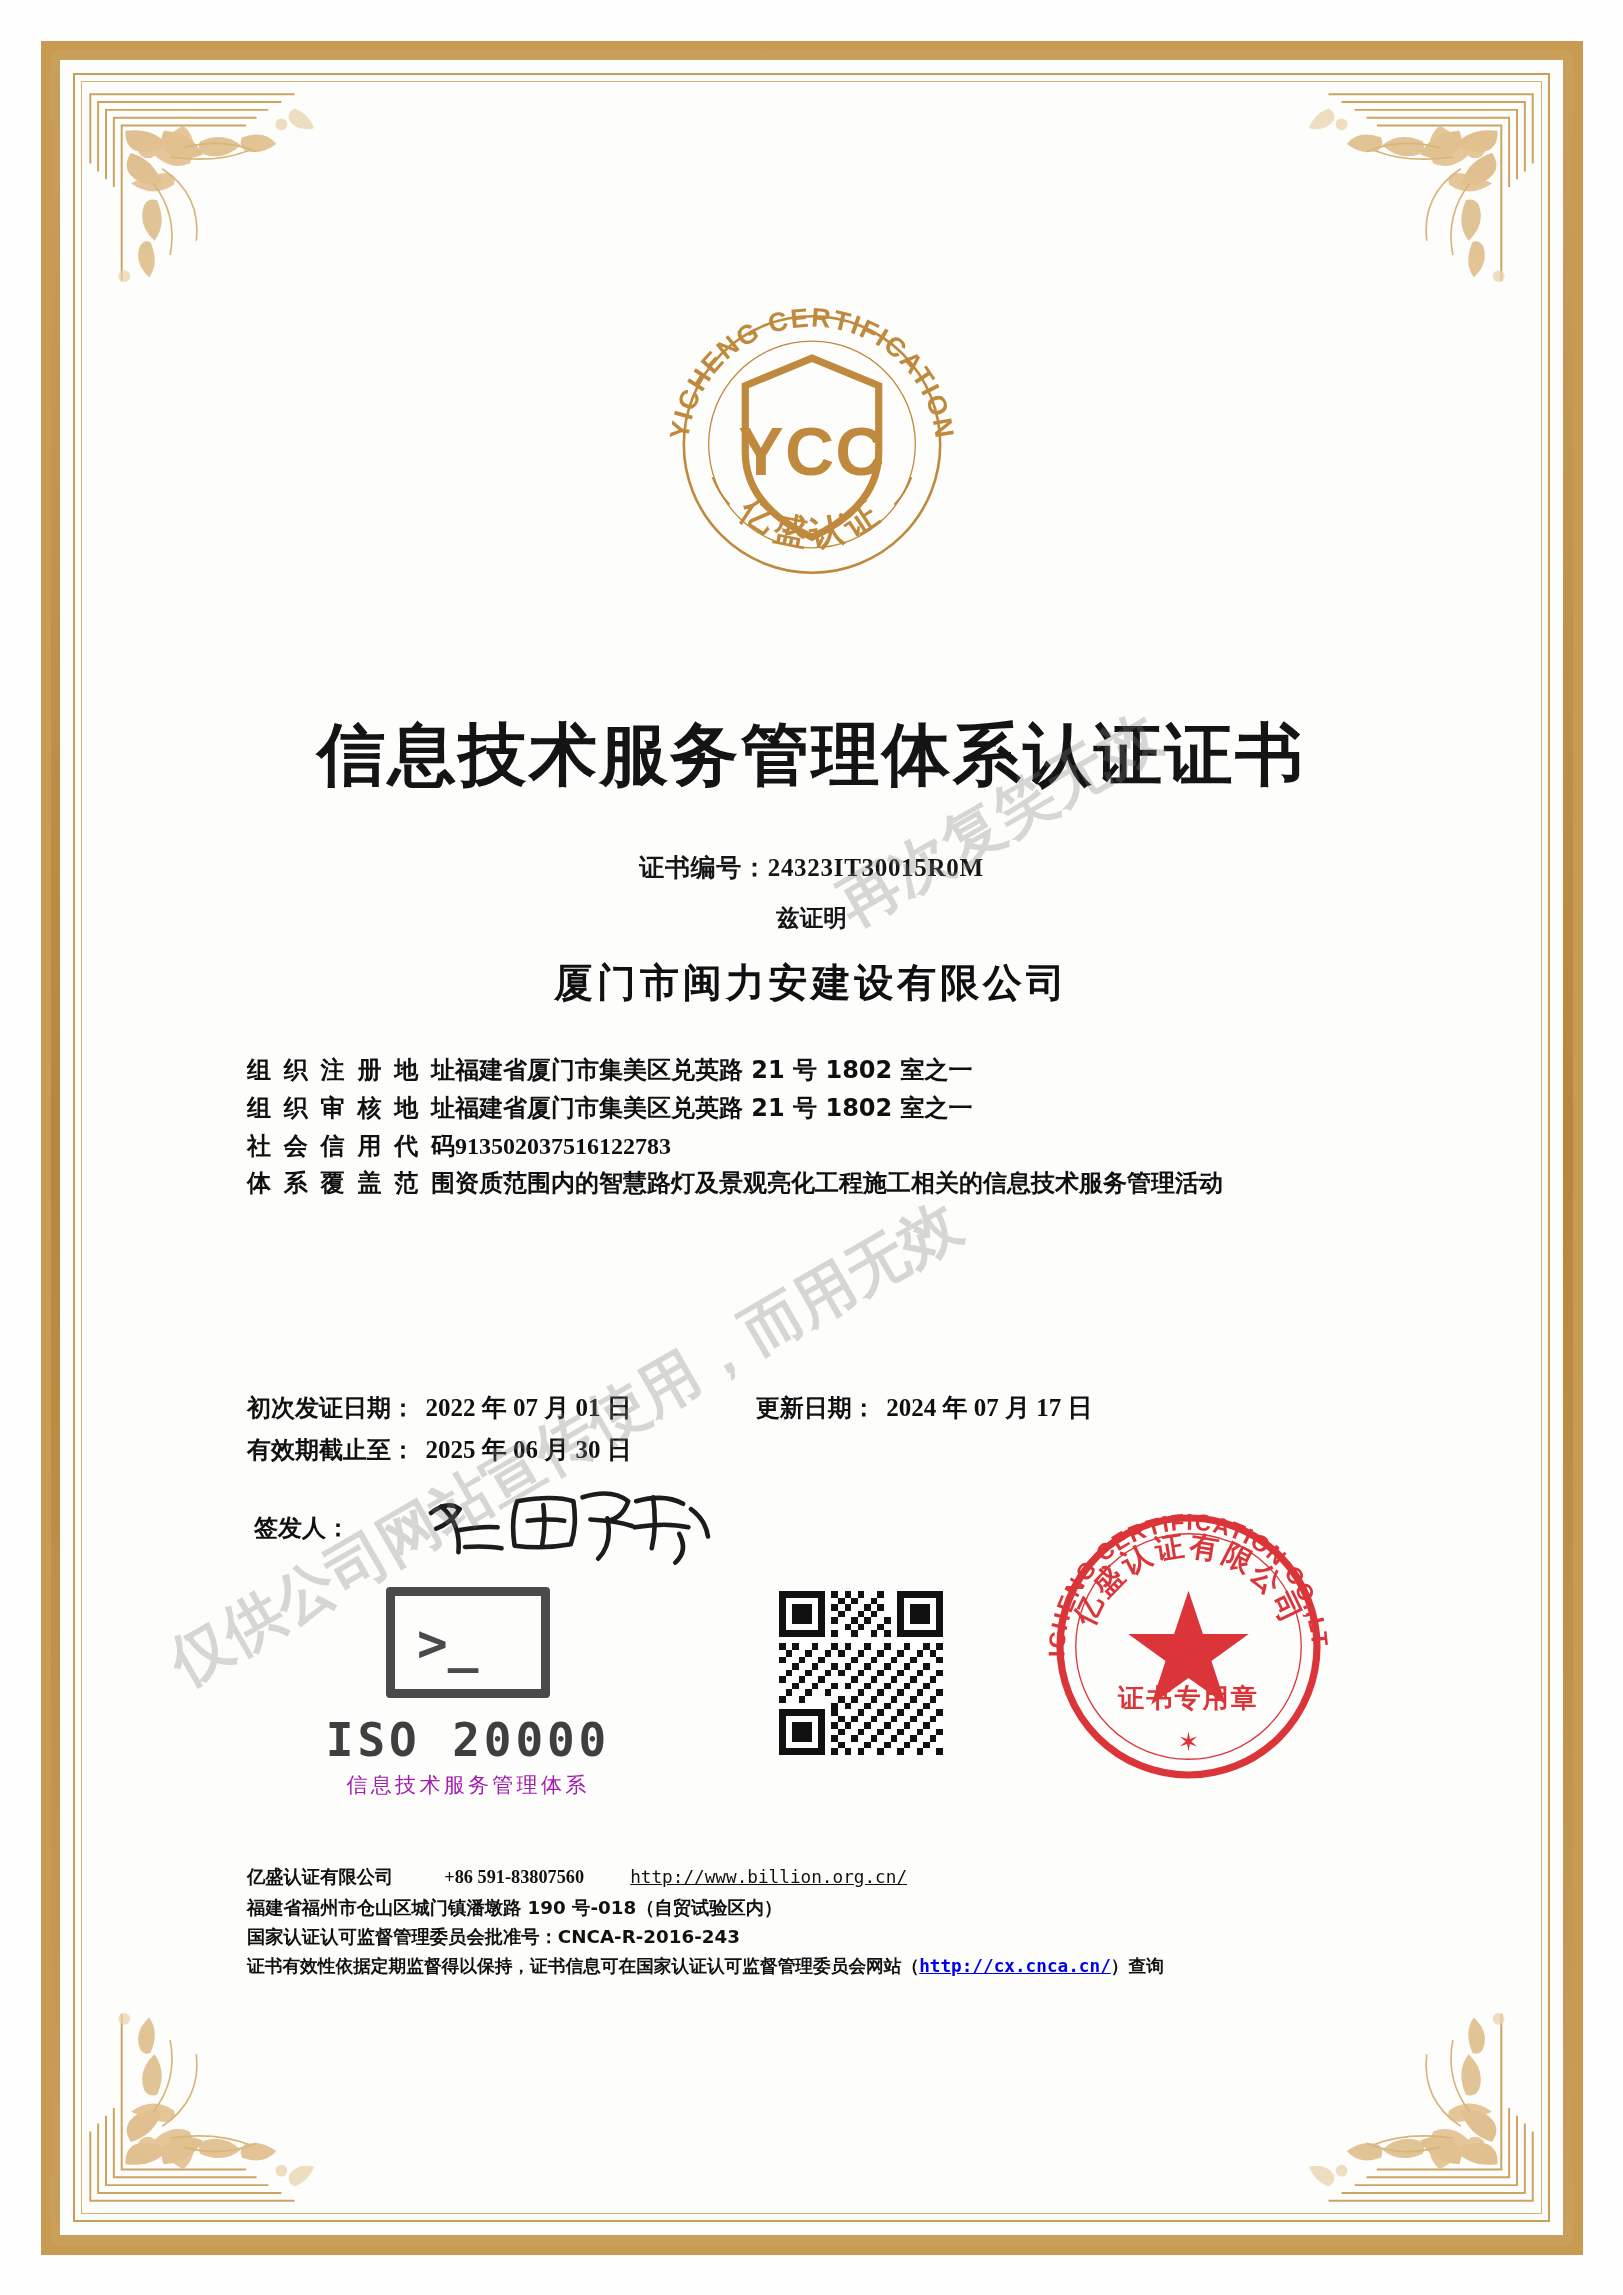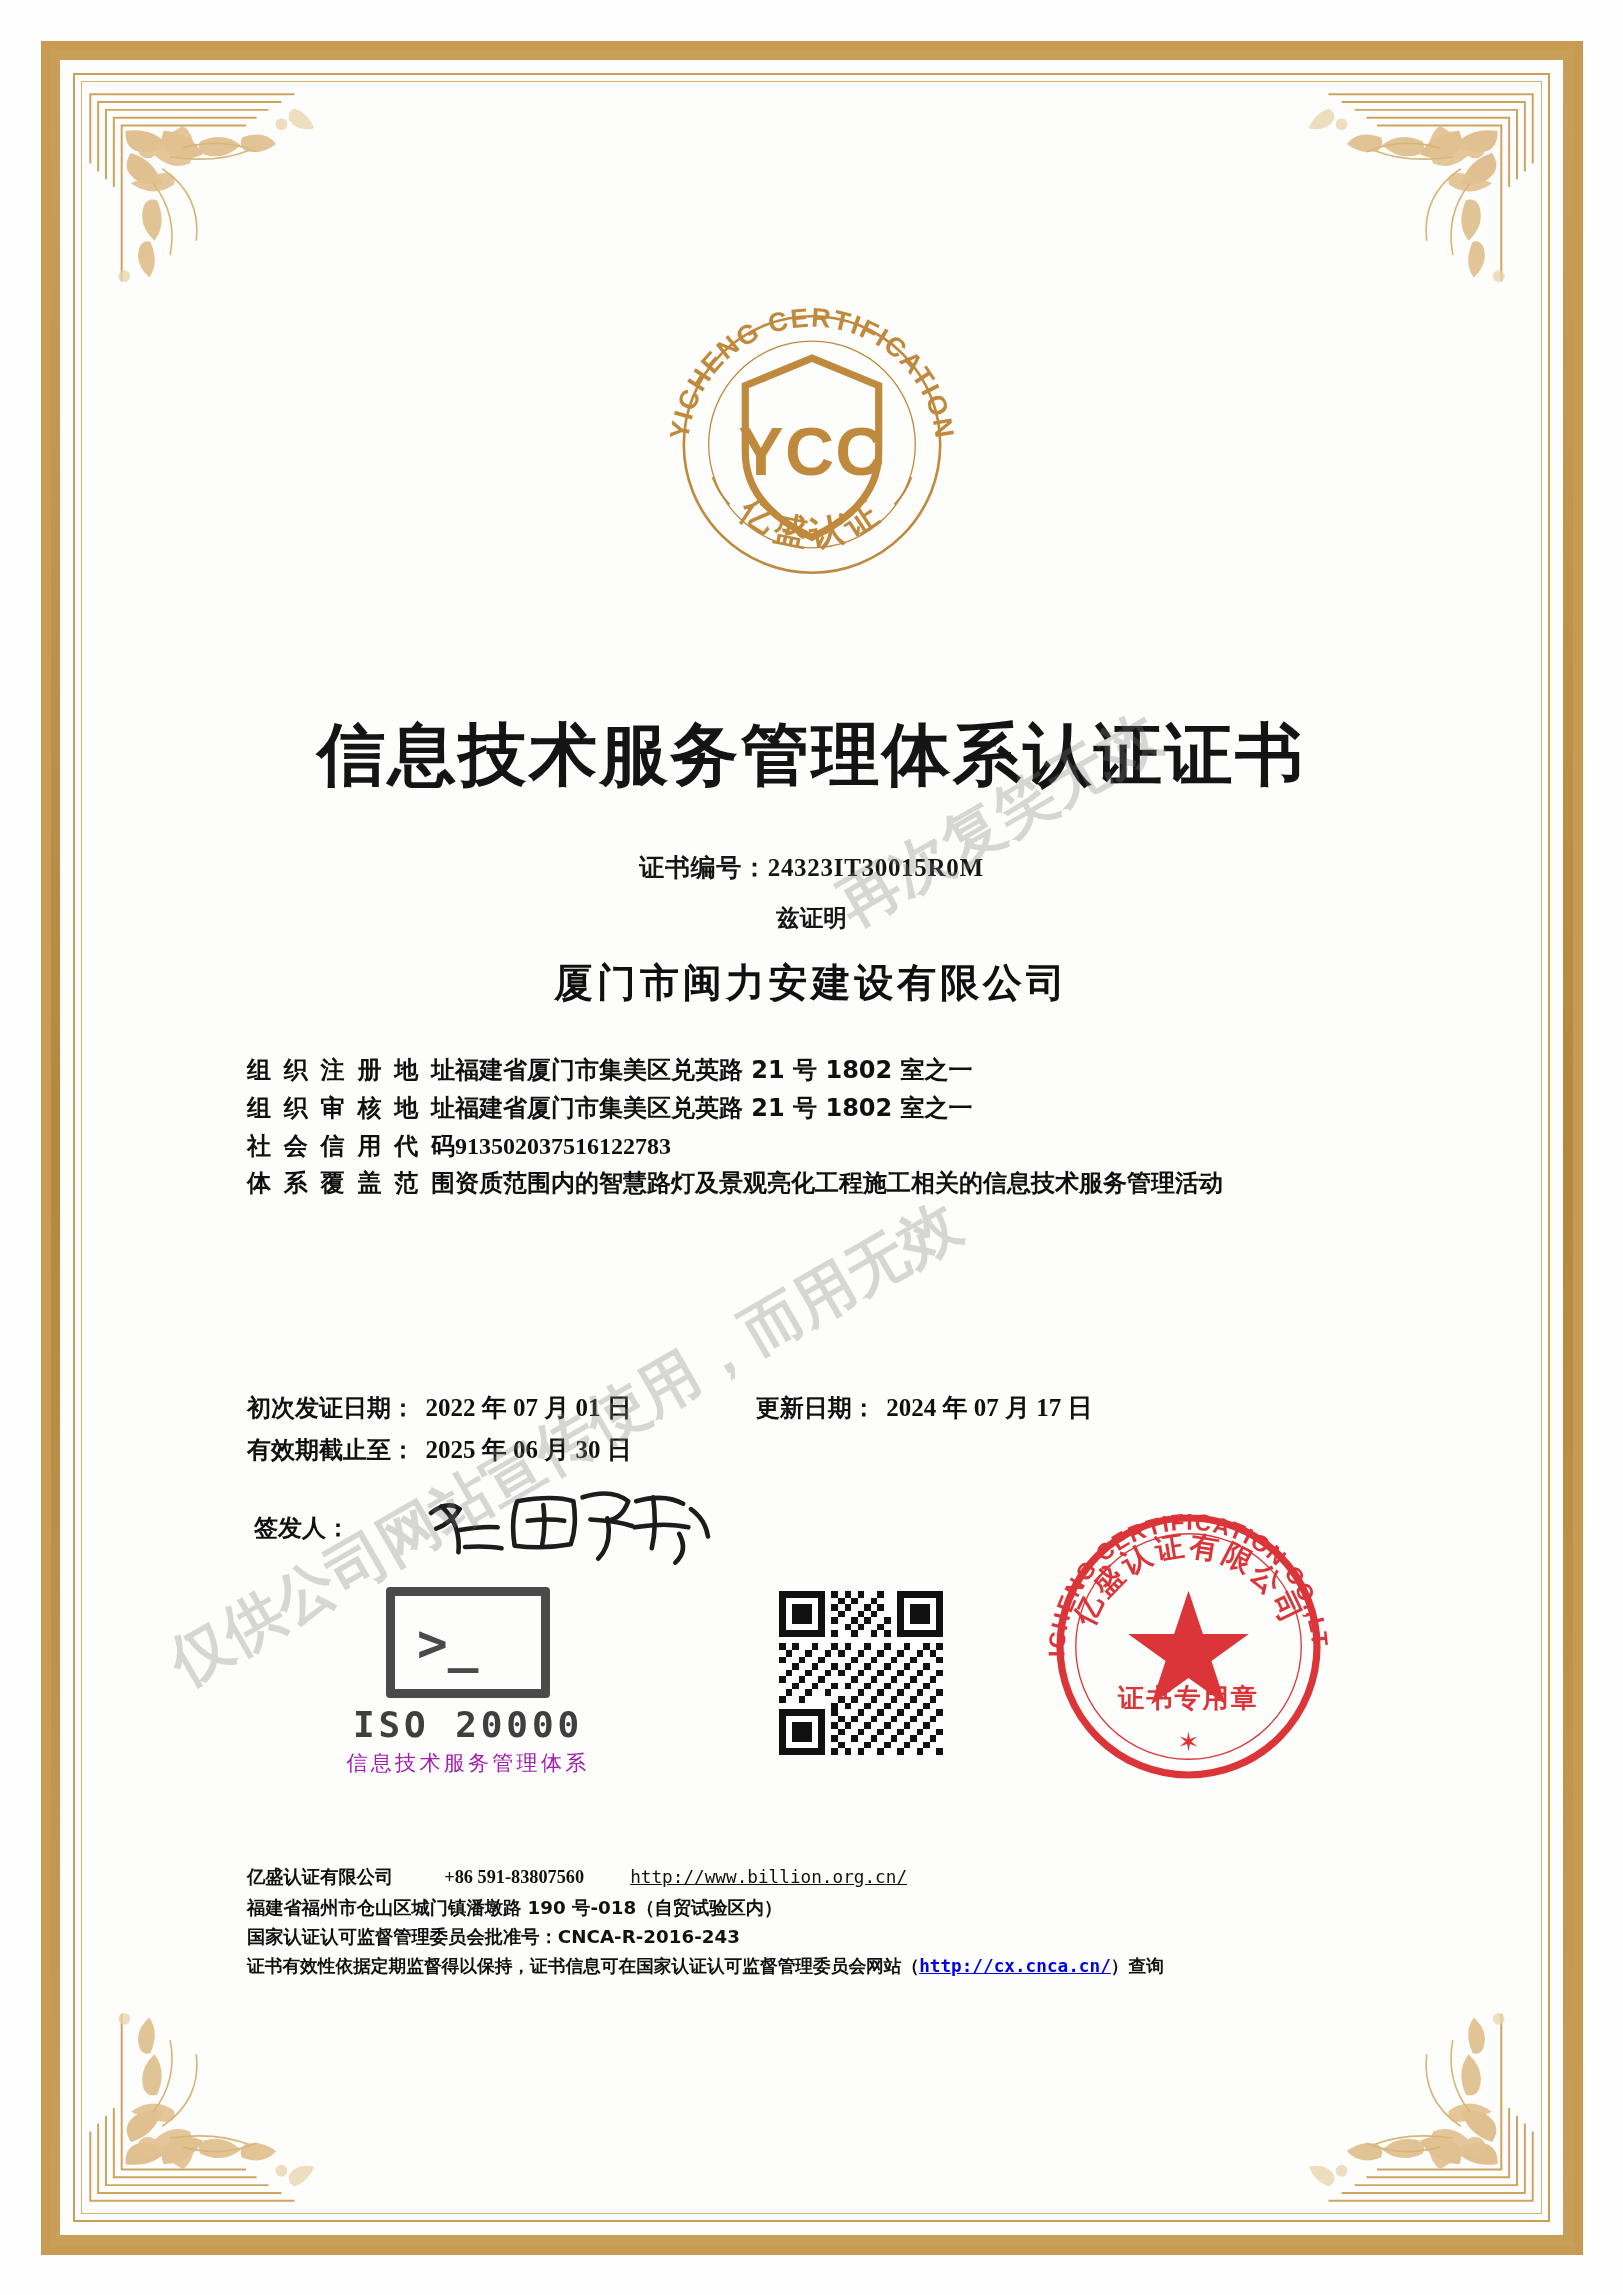--- a/index.html
+++ b/index.html
@@ -53,21 +53,21 @@
   .dates .spacer{display:inline-block;width:124px;}
 
   .signer-label{position:absolute;left:254px;top:1512px;font-family:"DejaVu Sans",sans-serif;font-weight:700;font-size:24px;color:#101010;}
   .signature{position:absolute;left:419px;top:1479px;width:314px;height:98px;}
   .signature svg{width:100%;height:100%;}
 
   
   .isomark{position:absolute;left:314px;top:1587px;width:308px;text-align:center;}
   .isobox{width:164px;height:111px;border:9.2px solid #4a4a4a;border-radius:3.9px;margin:0 auto;position:relative;box-sizing:border-box;}
   .isobox .prompt{position:absolute;left:22px;top:22px;font-family:"DejaVu Sans Mono",monospace;font-size:51px;line-height:51px;color:#4a4a4a;font-weight:700;}
-  .isotext{font-family:"DejaVu Sans Mono",monospace;font-weight:700;font-size:36px;letter-spacing:3.9px;color:#3f3f3f;margin-top:6px;}
+  .isotext{font-family:"DejaVu Sans Mono",monospace;font-weight:700;font-size:46px;letter-spacing:3.9px;color:#3f3f3f;margin-top:15px;}
   .isosub{font-family:"DejaVu Sans",sans-serif;font-size:21px;letter-spacing:3.3px;color:#a21caf;margin-top:3.9px;}
 
   
   .qr{position:absolute;left:779px;top:1591px;width:164px;height:164px;}
   .qr canvas,.qr svg{display:block;}
 
   
   .seal{position:absolute;left:1041px;top:1499px;width:295px;height:295px;}
   .seal svg{width:100%;height:100%;}
 

